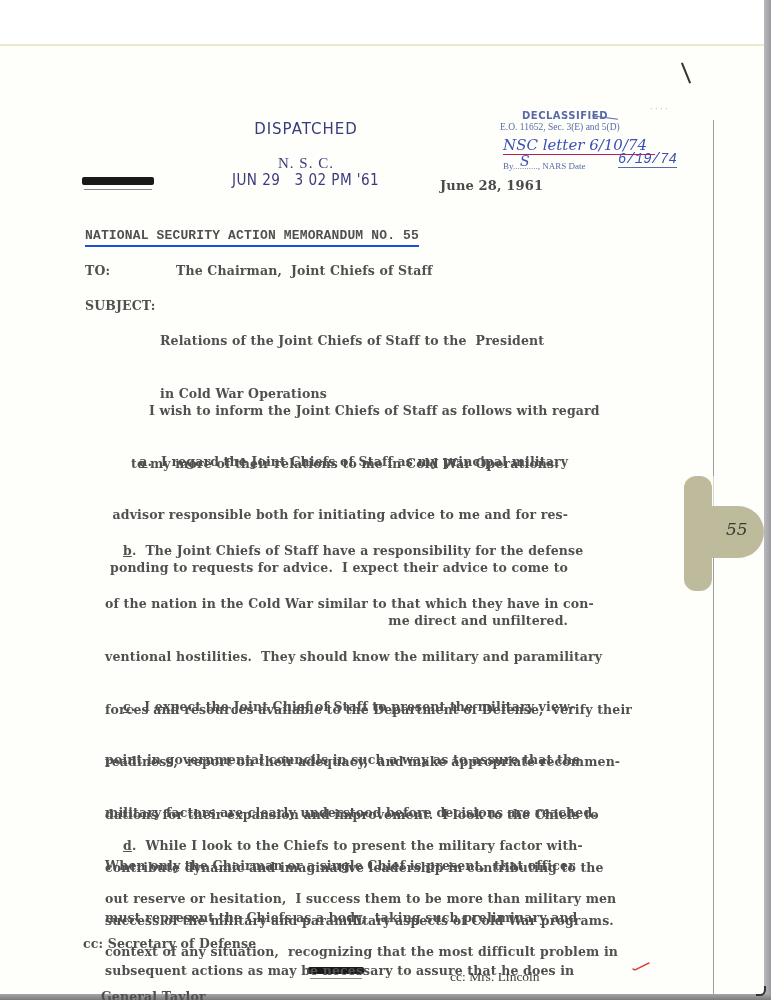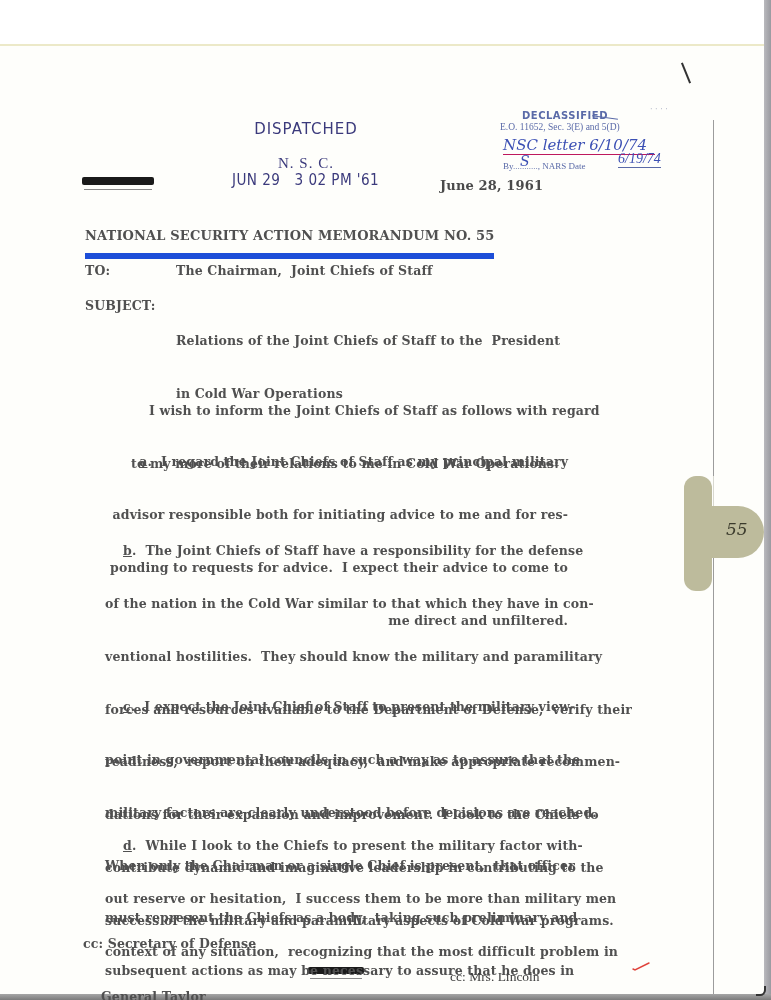--- a/index.html
+++ b/index.html
@@ -151,21 +151,21 @@
     font-size: 14px;
     font-style: italic;
     color: #3c50b4;
     font-family: "DejaVu Serif", serif;
   }
   .declass-hand2 {
     position: absolute;
     left: 118px; top: 46px;
     font-size: 14px;
     font-style: italic;
-    font-family: Liberation Serif, serif;
+    font-family: Liberation Mono, monospace;
     color: #3c50b4;
     border-bottom: 1px solid #5a6aa8;
   }
 
   
   .redaction {
     position: absolute;
     background: #1a1a1a;
     border-radius: 2px;
     filter: blur(0.6px);
@@ -189,27 +189,28 @@
     font-size: 12.5px;
     line-height: 17.6px;
     white-space: pre;
     letter-spacing: 0.15px;
     filter: blur(0.35px);
   }
   .date-line { left: 440px; top: 177px; font-size: 13px; color: #4a4a4a; }
   .title-line {
     left: 85px; top: 227px;
     font-size: 13px;
-    border-bottom: 6px solid #1d4ed8;
-    padding-bottom: 8px;
+    border-bottom: 2px solid #1d4ed8;
+    padding-bottom: 0;
+    font-family: Liberation Mono, monospace;
   }
   .to-label { left: 85px; top: 262px; }
   .to-value { left: 176px; top: 262px; }
   .subject-label { left: 85px; top: 297px; }
-  .subject-value { left: 176px; top: 297px; }
+  .subject-value { left: 160px; top: 297px; }
   .intro { left: 84px; top: 367px; margin-left: 47px; }
   .para-a { left: 110px; top: 418px; text-align: right; }
   .para-b { left: 105px; top: 507px; }
   .para-c { left: 105px; top: 663px; }
   .para-d { left: 105px; top: 802px; }
   .cc1 { left: 83px; top: 900px; }
 
   .para-letter { text-decoration: underline; }
   .line { display: block; }
 

